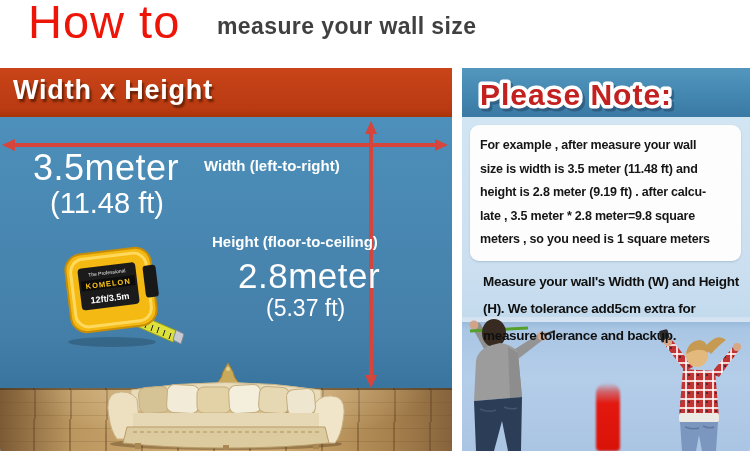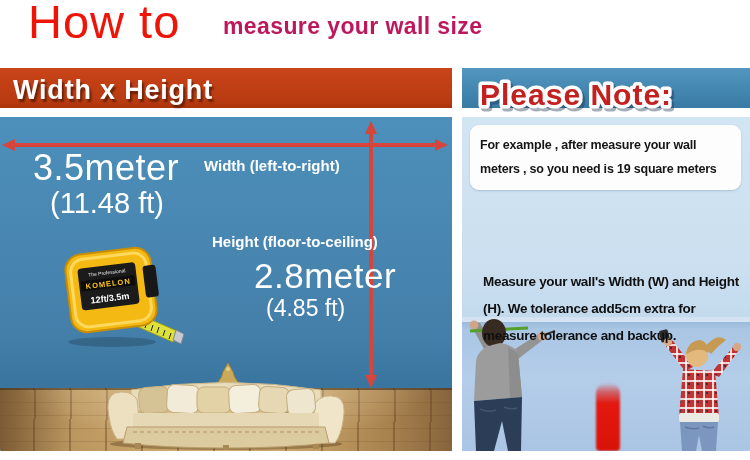--- a/index.html
+++ b/index.html
@@ -4,49 +4,49 @@
 <style>
   html,body{margin:0;padding:0;background:#fff;}
   *{box-sizing:border-box;}
   #stage{position:relative;width:750px;height:460px;background:#fff;overflow:hidden;
          font-family:"Liberation Sans",sans-serif;border-radius:13px;}
 
   
   .hdr-red{position:absolute;left:28px;top:-4px;font-size:47px;line-height:52px;
            color:#ed1408;font-weight:400;letter-spacing:1px;}
   .hdr-black{position:absolute;left:217px;top:13px;font-size:23px;font-weight:bold;
-             color:#be185d;letter-spacing:.4px;margin-left:6px;}
+             color:#404040;letter-spacing:.4px;}
 
   
   .panel{position:absolute;top:68px;height:383px;}
   #left-panel{left:0;width:452px;}
   #right-panel{left:462px;width:288px;}
 
-  .banner{position:relative;height:40px;width:100%;}
+  .banner{position:relative;height:49px;width:100%;}
   #left-banner{background:linear-gradient(180deg,#c94419 0%,#b93a11 85%,#a93209 100%);}
   #right-banner{background:linear-gradient(180deg,#5396be 0%,#4285af 60%,#3a7aa4 100%);}
   .banner-label-left{position:absolute;left:13px;top:7px;font-size:27px;font-weight:bold;
       color:#fff;letter-spacing:.8px;text-shadow:2px 3px 2px rgba(62,20,2,.65);}
 
   
   #scene{position:absolute;top:49px;left:0;width:452px;height:334px;overflow:hidden;
          background:linear-gradient(180deg,#4d90bb 0%,#447fa9 65%,#3a759f 80%);}
   #floor{position:absolute;left:0;top:271px;width:452px;height:63px;
     background:
       radial-gradient(ellipse at 50% -10%, rgba(255,238,205,.5), rgba(255,238,205,0) 65%),
       repeating-linear-gradient(91deg, rgba(92,62,32,0) 0 34px, rgba(92,62,32,.40) 34px 36px),
       repeating-linear-gradient(180deg, rgba(110,78,40,0) 0 12px, rgba(110,78,40,.22) 12px 13px),
       linear-gradient(90deg,#7c5a34 0%,#bb9760 16%,#d2ae72 44%,#cda96d 62%,#a8824e 86%,#86633c 100%);
     border-top:2px solid rgba(42,32,20,.45);}
   .wall-text{position:absolute;color:#fff;text-align:center;}
   #w-val{left:33px;top:30px;font-size:36px;letter-spacing:.5px;}
   #w-ft{left:50px;top:70px;font-size:29px;}
   #w-label{left:204px;top:40px;font-size:15px;font-weight:bold;}
   #h-label{left:212px;top:116px;font-size:15px;font-weight:bold;}
-  #h-val{left:238px;top:139px;font-size:35px;letter-spacing:.5px;margin-left:16px;}
+  #h-val{left:238px;top:139px;font-size:35px;letter-spacing:.5px;}
   #h-ft{left:266px;top:178px;font-size:23px;}
 
   
   .arrow-line{position:absolute;background:#d6453c;}
   .ah{position:absolute;width:0;height:0;border-style:solid;}
   #h-arrow{position:absolute;left:2px;top:22px;width:446px;height:12px;}
   #h-arrow .line{left:10px;top:4px;width:426px;height:4px;}
   #h-arrow .head-l{left:0;top:0;border-width:6px 13px 6px 0;border-color:transparent #d6453c transparent transparent;}
   #h-arrow .head-r{right:0;top:0;border-width:6px 0 6px 13px;border-color:transparent transparent transparent #d6453c;}
   #v-arrow{position:absolute;left:365px;top:4px;width:12px;height:267px;}
@@ -104,21 +104,21 @@
         <div class="arrow-line line"></div>
         <div class="ah head-t"></div>
         <div class="ah head-b"></div>
       </div>
 
       <div class="wall-text" id="w-val">3.5meter</div>
       <div class="wall-text" id="w-ft">(11.48 ft)</div>
       <div class="wall-text" id="h-label">Height  (floor-to-ceiling)</div>
       <div class="wall-text" id="w-label">Width  (left-to-right)</div>
       <div class="wall-text" id="h-val">2.8meter</div>
-      <div class="wall-text" id="h-ft">(4.85 ft)</div>
+      <div class="wall-text" id="h-ft">(5.37 ft)</div>
 
       <svg id="tape" width="140" height="108" viewBox="0 0 140 108">
         <ellipse cx="62" cy="97" rx="44" ry="5" fill="rgba(20,40,55,.28)"></ellipse>
         <polygon points="90,70 127,86 123,97 86,81" fill="#dde13c" stroke="#a2a419" stroke-width="1"></polygon>
         <g stroke="#222" stroke-width="1">
           <line x1="97" y1="77" x2="95" y2="83"></line>
             <line x1="103" y1="80" x2="101" y2="86"></line>
           <line x1="109" y1="82" x2="107" y2="88"></line>
             <line x1="115" y1="85" x2="113" y2="91"></line>
           <line x1="121" y1="88" x2="119" y2="94"></line>
@@ -166,21 +166,24 @@
       <svg width="288" height="49" viewBox="0 0 288 49">
         <text x="18" y="37" font-size="30" font-weight="bold" letter-spacing="1" fill="rgba(30,50,80,.40)" stroke="rgba(30,50,80,.40)" stroke-width="7" paint-order="stroke" stroke-linejoin="round" transform="translate(2.5,3)">Please Note:</text>
         <text x="18" y="37" font-size="30" font-weight="bold" letter-spacing="1" fill="#c32020" stroke="#ffffff" stroke-width="7" paint-order="stroke" stroke-linejoin="round">Please Note:</text>
       </svg>
     </div>
 
     <div id="right-content">
 
       <div id="example-box">
         <div class="ex-line">For example ,  after measure your wall</div>
-        <div class="ex-line">meters , so you need is 19 square meters</div>
+        <div class="ex-line">size is width is 3.5 meter (11.48 ft) and</div>
+        <div class="ex-line">height is 2.8 meter (9.19 ft) . after calcu-</div>
+        <div class="ex-line">late , 3.5 meter * 2.8 meter=9.8 square</div>
+        <div class="ex-line">meters , so you need is 1 square meters</div>
       </div>
 
       <div id="photo">
         <div class="ceil"></div>
         <div id="curtain"></div>
 
         <svg id="man-svg" width="112" height="134" viewBox="0 0 112 134">
           <path d="M20,32 L8,10 Q7,6 11,5 L16,6 L28,27 Z" fill="#8f8f8f"></path>
           <circle cx="10" cy="8" r="4.5" fill="#cfa488"></circle>
           <path d="M48,34 L76,16 L80,22 L54,42 Z" fill="#949494"></path>

